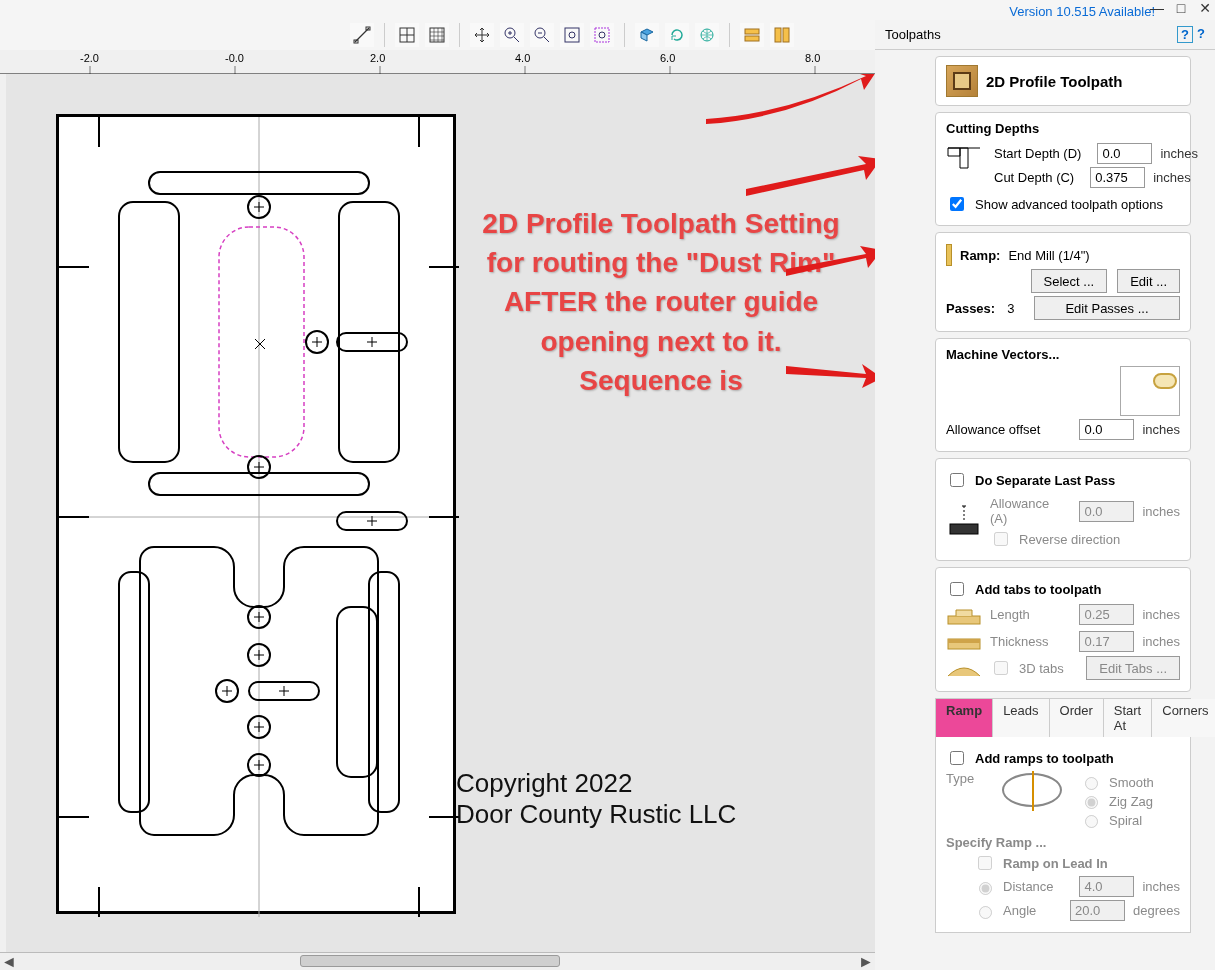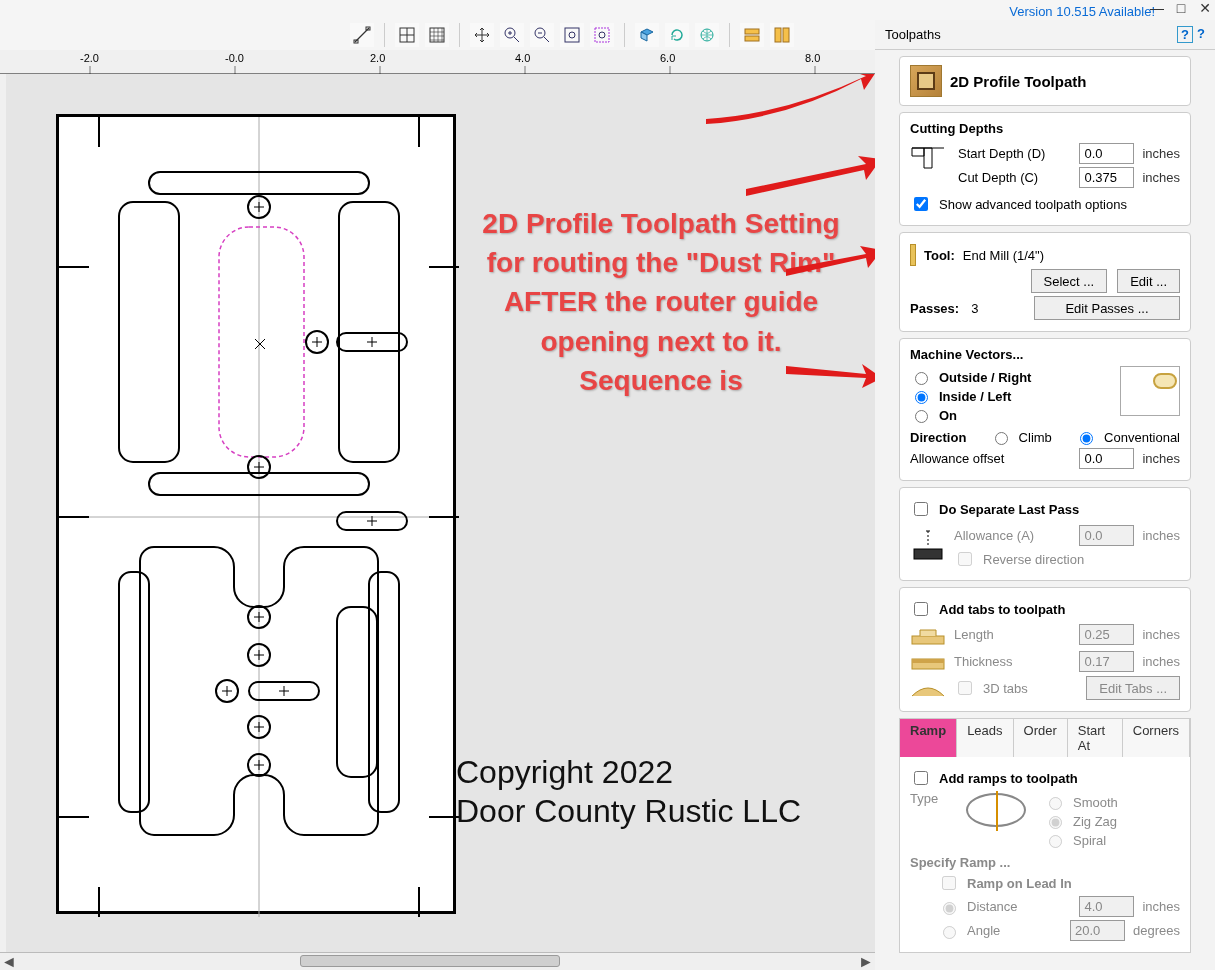--- a/index.html
+++ b/index.html
@@ -11,28 +11,28 @@
   .toolbar { position:absolute; top:20px; left:350px; display:flex; gap:6px; align-items:center; height:30px; }
   .tb-icon { width:24px; height:24px; border:1px solid transparent; display:flex; align-items:center; justify-content:center; font-size:14px; background:#f9f9f9; }
   .tb-icon svg { width:18px; height:18px; }
   .tb-sep { width:1px; height:24px; background:#ccc; margin:0 4px; }
   .ruler-h { position:absolute; top:50px; left:0; width:875px; height:24px; background:#f0f0f0; border-bottom:1px solid #aaa; font-size:11px; }
   .ruler-h .mark { position:absolute; top:2px; }
   .ruler-v { position:absolute; top:74px; left:0; width:6px; bottom:0; background:#f0f0f0; }
   .canvas-area { position:absolute; top:74px; left:6px; width:869px; bottom:0; background:#e5e5e5; overflow:hidden; }
   .drawing { position:absolute; left:50px; top:40px; width:400px; height:800px; background:#fff; border:3px solid #000; }
   .annotation { position:absolute; left:470px; top:130px; width:370px; color:#e84545; font-size:28px; font-weight:600; line-height:1.4; text-shadow:1px 1px 2px rgba(0,0,0,.25); text-align:center; }
-  .copyright { position:absolute; left:450px; bottom:140px; font-family:"Times New Roman", serif; font-size:32px; color:#111; }
+  .copyright { position:absolute; left:450px; bottom:140px; font-family:"Times New Roman", serif; font-size:26px; color:#111; }
   .copyright div { line-height:1.2; }
   .arrow { position:absolute; fill:#e01b1b; }
   .cursor { position:absolute; left:126px; top:80px; font-size:18px; color:#000; }
   .panel { position:absolute; top:20px; right:0; width:340px; bottom:0; background:#f3f3f3; display:flex; flex-direction:column; font-size:13px; }
   .panel-title { padding:6px 10px; font-weight:400; border-bottom:1px solid #ccc; background:#f3f3f3; display:flex; align-items:center; justify-content:space-between; }
   .panel-title .help { display:flex; gap:4px; }
-  .panel-body { flex:1; padding:6px 24px; overflow-y:auto; }
+  .panel-body { flex:1; padding:6px 24px; overflow-y:auto;margin-left:36px; }
   .section { background:#fff; border:1px solid #ccc; border-radius:4px; margin-bottom:6px; padding:8px 10px; }
   .section-head { display:flex; align-items:center; gap:8px; font-weight:bold; font-size:15px; }
   .tp-icon { width:32px; height:32px; background:linear-gradient(135deg,#d7a65a,#b5823a); border:1px solid #a07830; display:flex; align-items:center; justify-content:center; }
   .tp-icon-inner { width:18px; height:18px; border:2px solid #5c3b16; background:#e8c987; }
   .label-b { font-weight:bold; margin-bottom:4px; }
   .row { display:flex; align-items:center; gap:8px; margin:3px 0; }
   .row label { flex:0 0 auto; }
   .row .spacer { flex:1; }
   input[type="text"].val { width:55px; height:21px; border:1px solid #999; padding:1px 4px; font-size:13px; background:#fff; }
   input[type="text"].val.disabled { background:#f0f0f0; color:#888; }
@@ -308,62 +308,39 @@
       </div>
       <div class="row">
         <input type="checkbox" class="chk" checked="" style="">
         <label>Show advanced toolpath options</label>
       </div>
     </div>
 
     <div class="section">
       <div class="row" style="align-items:center;">
         <span style="display:inline-block;width:6px;height:22px;background:#e8c25a;border:1px solid #b8902a;"></span>
-        <b>Tool:</b>
+        <b>Ramp:</b>
         <span>End Mill (1/4")</span>
       </div>
       <div class="row" style="justify-content:flex-end; gap:10px;">
         <button class="btn">Select ...</button>
         <button class="btn">Edit ...</button>
       </div>
       <div class="row">
         <b>Passes:</b>
         <span style="margin-left:4px;">3</span>
         <span class="spacer"></span>
         <button class="btn btn-wide">Edit Passes ...</button>
       </div>
     </div>
 
     <div class="section">
       <div class="label-b">Machine Vectors...</div>
       <div style="display:flex;">
-        <div style="flex:1;">
-          <div class="row">
-              <input type="radio" name="mv" style="">
-              <b>Outside / Right</b>
-            </div>
-          <div class="row">
-              <input type="radio" name="mv" checked="" style="">
-              <b>Inside / Left</b>
-            </div>
-          <div class="row">
-              <input type="radio" name="mv" style="">
-              <b>On</b>
-            </div>
-        </div>
         <div class="diagram-box"></div>
-      </div>
-      <div class="row">
-        <b>Direction</b>
-        <span style="width:12px;"></span>
-        <input type="radio" name="dir" style="">
-          <span>Climb</span>
-        <span style="width:12px;"></span>
-        <input type="radio" name="dir" checked="" style="">
-          <span>Conventional</span>
       </div>
       <div class="row">
         <span>Allowance offset</span>
         <span class="spacer"></span>
         <input type="text" class="val" value="0.0" style="">
         <span class="unit">inches</span>
       </div>
     </div>
 
     <div class="section">

